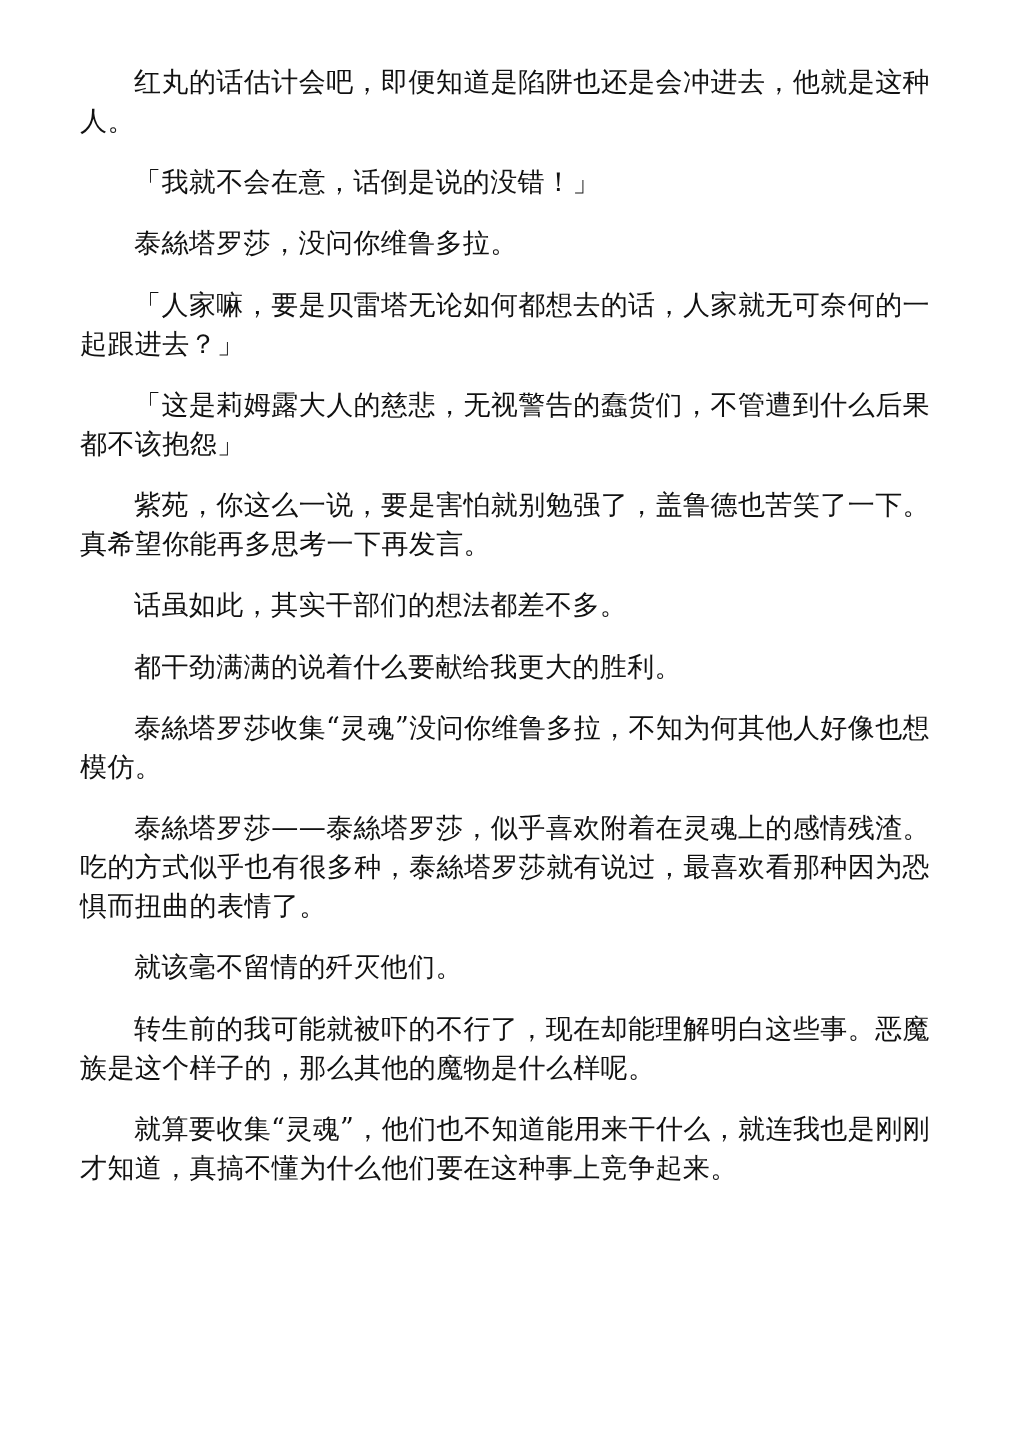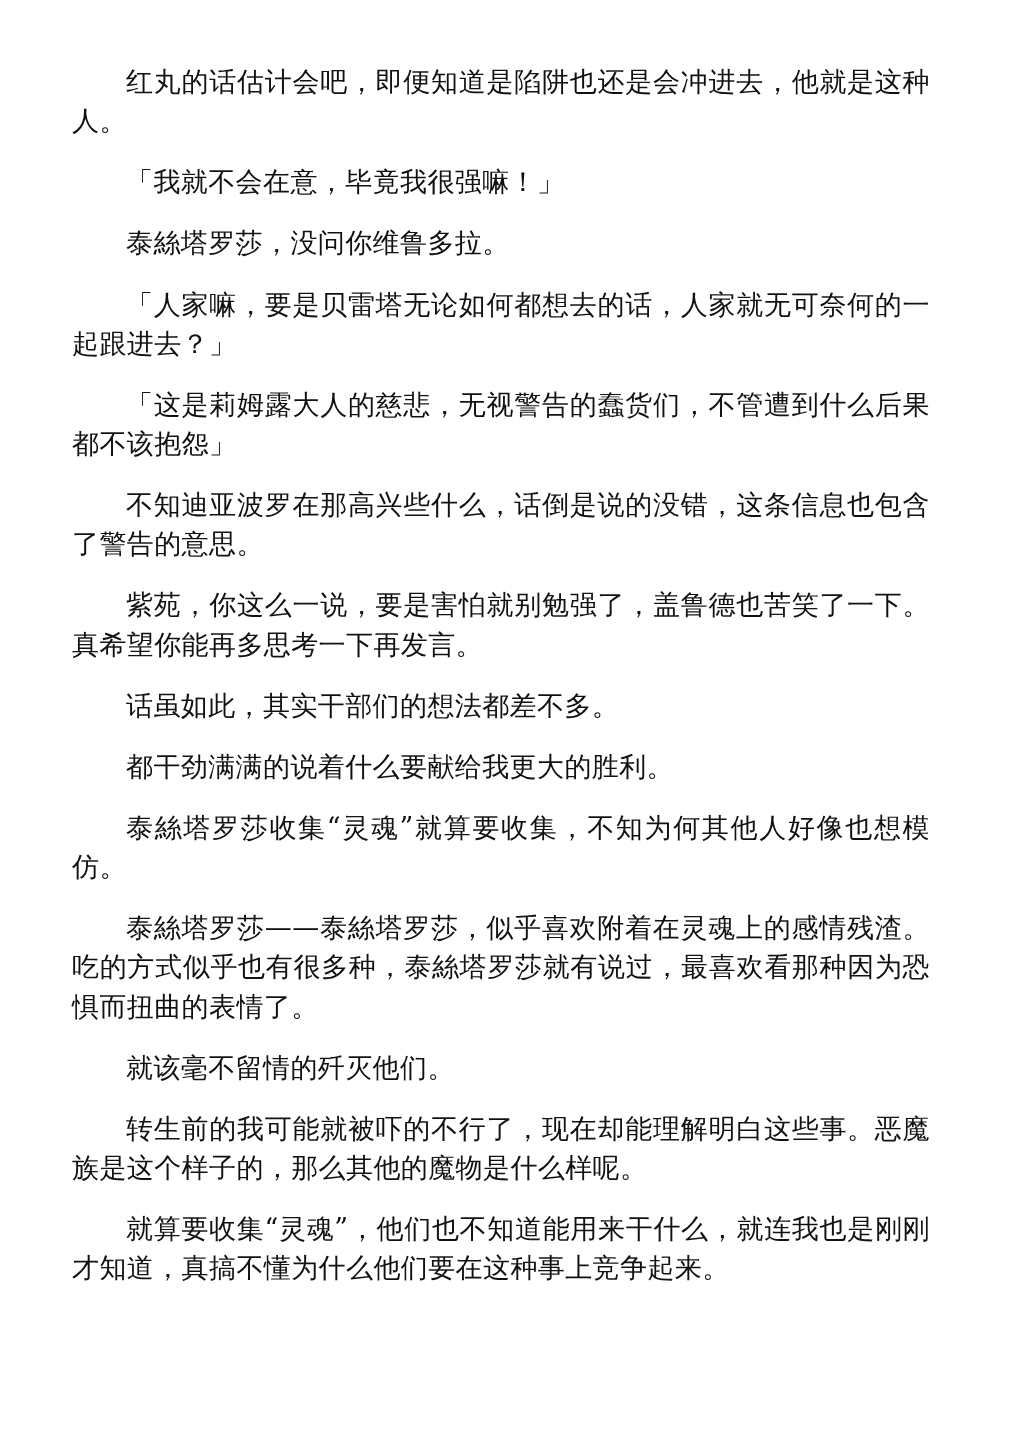--- a/index.html
+++ b/index.html
@@ -20,21 +20,21 @@
 
   .text-column {
     position: absolute;
     left: 68px;
     top: 62px;
     width: 862px;
     box-sizing: border-box;
   }
 
   .para {
-    margin: 0 0 22px 4px;
+    margin: 0 0 22px 12px;
     padding: 0;
     font-family: "DejaVu Serif", "Liberation Serif", serif;
     font-size: 27px;
     line-height: 1.45;
     color: #111111;
     text-align: justify;
     text-justify: inter-character;
     text-indent: 54px;
     letter-spacing: 0.4px;
     word-break: break-all;
@@ -46,28 +46,27 @@
     margin-bottom: 0;
   }
 </style>
 </head>
 <body>
 
 <div class="page">
   <div class="text-column">
 
     <p class="para">红丸的话估计会吧，即便知道是陷阱也还是会冲进去，他就是这种人。</p>
-    <p class="para">「我就不会在意，毕竟我很强嘛！」</p>
+    <p class="para">「我就不会在意，话倒是说的没错！」</p>
     <p class="para">泰絲塔罗莎，没问你维鲁多拉。</p>
     <p class="para">「人家嘛，要是贝雷塔无论如何都想去的话，人家就无可奈何的一起跟进去？」</p>
     <p class="para">「这是莉姆露大人的慈悲，无视警告的蠢货们，不管遭到什么后果都不该抱怨」</p>
-    <p class="para">不知迪亚波罗在那高兴些什么，话倒是说的没错，这条信息也包含了警告的意思。</p>
     <p class="para">紫苑，你这么一说，要是害怕就别勉强了，盖鲁德也苦笑了一下。真希望你能再多思考一下再发言。</p>
     <p class="para">话虽如此，其实干部们的想法都差不多。</p>
     <p class="para">都干劲满满的说着什么要献给我更大的胜利。</p>
-    <p class="para">泰絲塔罗莎收集“灵魂”就算要收集，不知为何其他人好像也想模仿。</p>
+    <p class="para">泰絲塔罗莎收集“灵魂”没问你维鲁多拉，不知为何其他人好像也想模仿。</p>
     <p class="para">泰絲塔罗莎——泰絲塔罗莎，似乎喜欢附着在灵魂上的感情残渣。吃的方式似乎也有很多种，泰絲塔罗莎就有说过，最喜欢看那种因为恐惧而扭曲的表情了。</p>
     <p class="para">就该毫不留情的歼灭他们。</p>
     <p class="para">转生前的我可能就被吓的不行了，现在却能理解明白这些事。恶魔族是这个样子的，那么其他的魔物是什么样呢。</p>
     <p class="para">就算要收集“灵魂”，他们也不知道能用来干什么，就连我也是刚刚才知道，真搞不懂为什么他们要在这种事上竞争起来。</p>
 
   </div>
 </div>
 
 </body></html>

